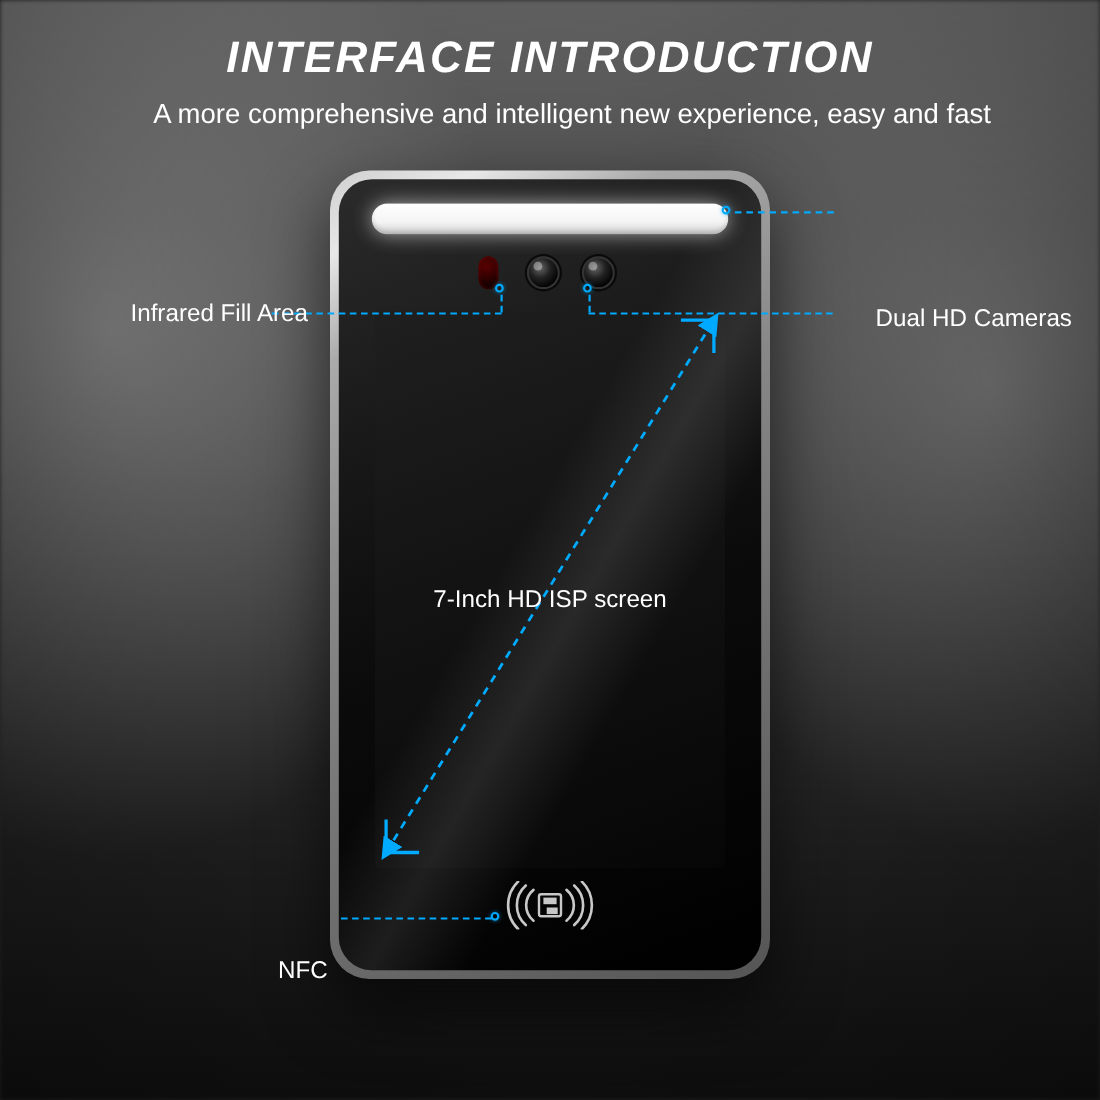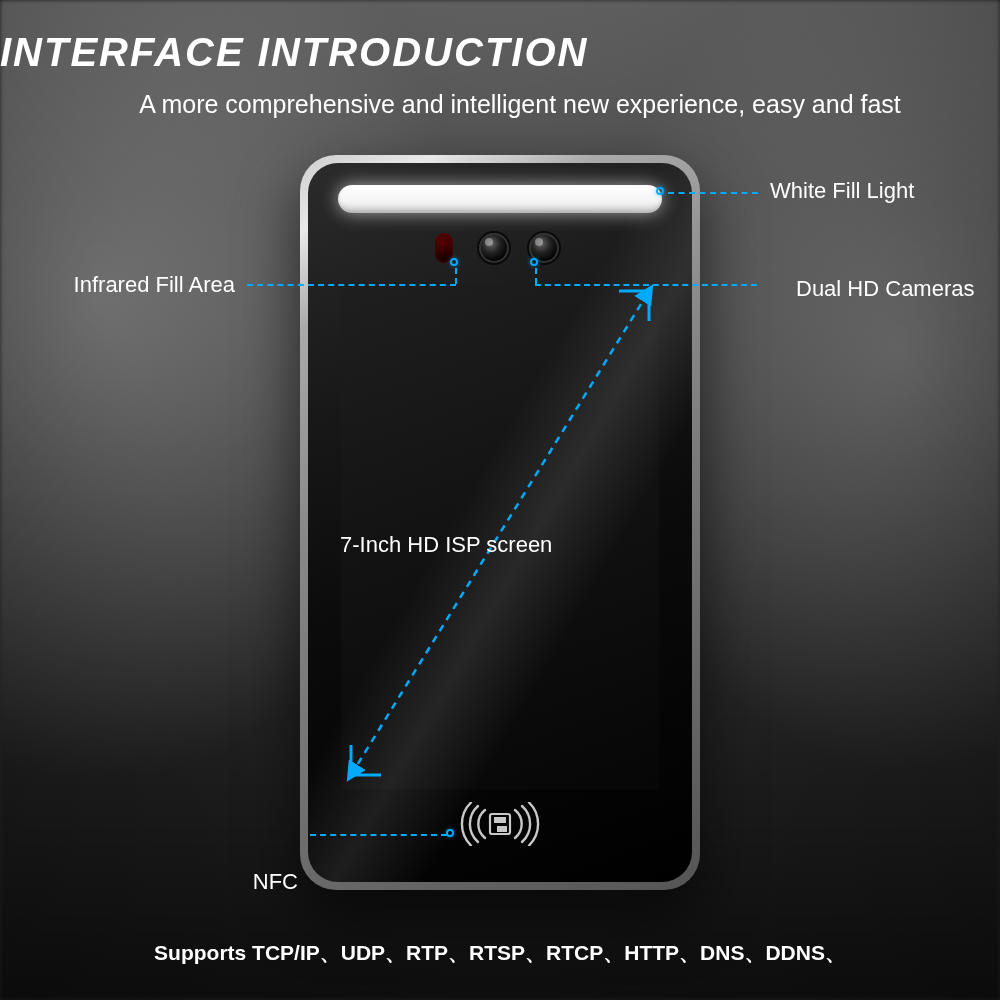--- a/index.html
+++ b/index.html
@@ -24,20 +24,21 @@
   .vignette {
     position: absolute;
     inset: 0;
     background: radial-gradient(ellipse at center, transparent 30%, rgba(0,0,0,0.35) 100%);
   }
 
   .title {
     position: absolute;
     top: 30px;
     left: 0; right: 0;
+    text-align: center;
     color: #fff;
     font-size: 40px;
     font-weight: 800;
     font-style: italic;
     letter-spacing: 2px;
   }
   .subtitle {
     position: absolute;
     top: 90px;
     left: 0; right: 0;
@@ -174,21 +175,21 @@
 
   
   .diag-svg {
     position: absolute;
     pointer-events: none;
   }
   .screen-label {
     position: absolute;
     color: #fff;
     font-size: 22px;
-    text-align: left;
+    text-align: center;
     width: 320px;
   }
 
   .footer {
     position: absolute;
     bottom: 32px;
     left: 0; right: 0;
     text-align: center;
     color: #fff;
     font-size: 21px;
@@ -231,45 +232,43 @@
           <rect x="7" y="12" width="10" height="6" fill="#c8c8c8"></rect>
         </g>
       </svg>
     </div>
   </div>
 </div>
 
 <div class="dot hollow" style="top:187px; left:656px;"></div>
 <div class="hdash" style="top:192px; left:668px; width:90px;"></div>
 <div class="label right" style="top:176px; left:770px;">
-  <div>White Fill Light</div>
 </div>
 
 <div class="dot hollow" style="top:258px; left:530px;"></div>
 <div class="vdash" style="top:268px; left:535px; height:16px;"></div>
 <div class="hdash" style="top:284px; left:535px; width:222px;"></div>
 <div class="label right" style="top:274px; left:770px;margin-left:26px;">Dual HD Cameras</div>
 
 <div class="dot hollow" style="top:258px; left:450px;"></div>
 <div class="vdash" style="top:268px; left:455px; height:16px;"></div>
 <div class="hdash" style="top:284px; left:247px; width:209px;"></div>
-<div class="label left" style="top:270px; right:765px;">Infrared Fill Area</div>
+<div class="label left" style="top:270px; right:720px;">Infrared Fill Area</div>
 
 <div class="dot hollow" style="top:829px; left:446px;"></div>
 <div class="hdash" style="top:834px; left:310px; width:137px;"></div>
 <div class="label left" style="top:820px; right:702px;margin-top:47px;">NFC</div>
 
 <svg class="diag-svg" style="top:283px; left:343px;" width="314" height="500">
   <defs>
     <marker id="ahead" viewBox="0 0 10 10" refX="6" refY="5" markerWidth="8" markerHeight="8" orient="auto-start-reverse">
       <path d="M0,0 L10,5 L0,10 z" fill="#00aaff"></path>
     </marker>
   </defs>
   <line x1="8" y1="492" x2="306" y2="8" stroke="#00aaff" stroke-width="2.5" stroke-dasharray="7 6" marker-start="url(#ahead)" marker-end="url(#ahead)"></line>
 
   <path d="M8 462 L8 492 L38 492" fill="none" stroke="#00aaff" stroke-width="3"></path>
   <path d="M276 8 L306 8 L306 38" fill="none" stroke="#00aaff" stroke-width="3"></path>
 </svg>
 <div class="screen-label" style="top:532px; left:340px;">7-Inch HD ISP screen</div>
 
 <div class="footer">
-  <div>Supports TCP/IP、UDP、RTP、RTSP、RTCP、HTTP、DNS、DDNS、</div>
 </div>
 
 </body></html>

